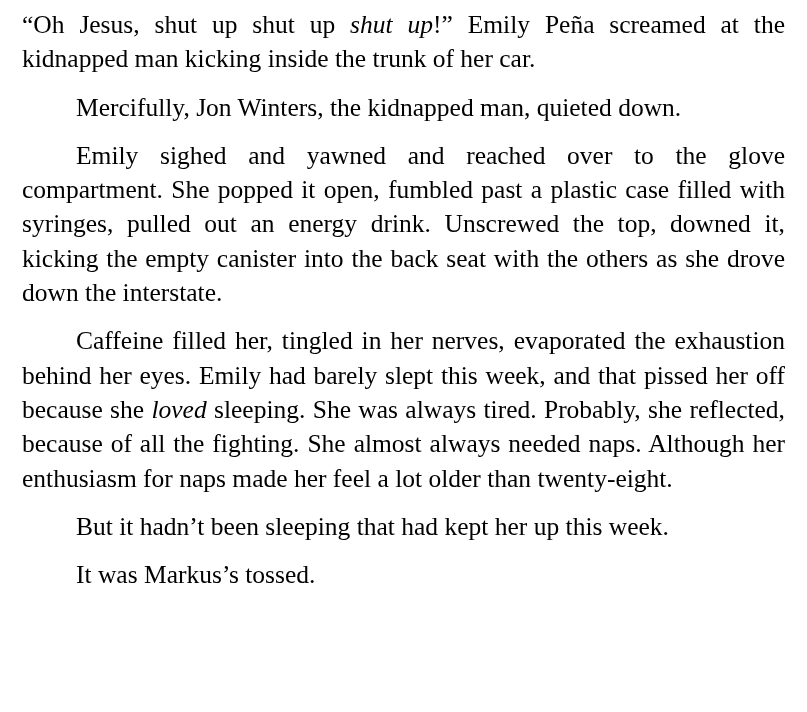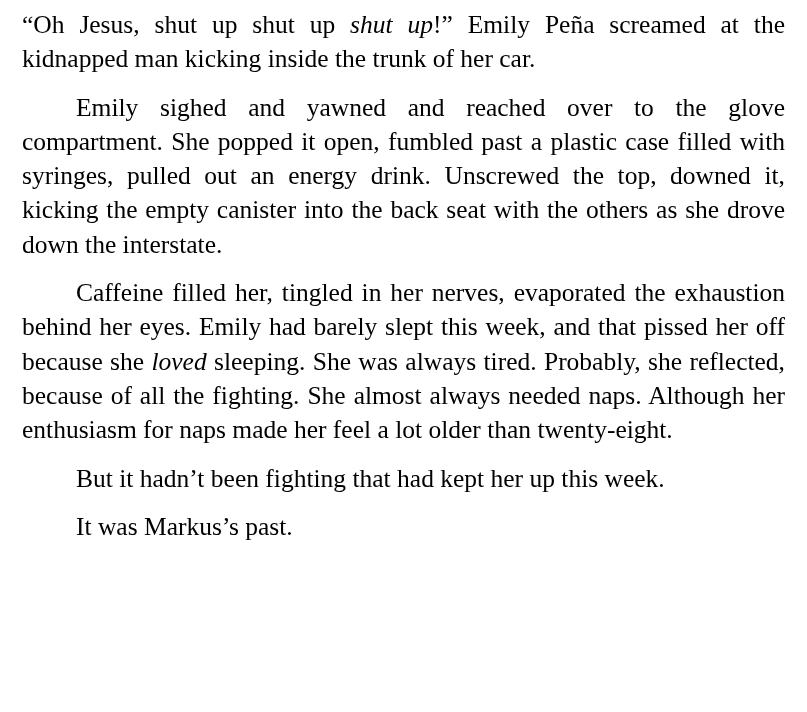--- a/index.html
+++ b/index.html
@@ -34,18 +34,19 @@
   .para em {
     font-style: italic;
   }
 </style>
 </head>
 <body>
 
 <div class="page">
   <div id="body-text">
       <p class="para"><span>“Oh Jesus, shut up shut up </span><em>shut up</em><span>!” Emily Peña screamed at the kidnapped man kicking inside the trunk of her car.</span></p>
+      <p class="para indent"><span>Mercifully, Jon Winters, the kidnapped man, quieted down.</span></p>
       <p class="para indent"><span>Emily sighed and yawned and reached over to the glove compartment. She popped it open, fumbled past a plastic case filled with syringes, pulled out an energy drink. Unscrewed the top, downed it, kicking the empty canister into the back seat with the others as she drove down the interstate.</span></p>
       <p class="para indent"><span>Caffeine filled her, tingled in her nerves, evaporated the exhaustion behind her eyes. Emily had barely slept this week, and that pissed her off because she </span><em>loved</em><span> sleeping. She was always tired. Probably, she reflected, because of all the fighting. She almost always needed naps. Although her enthusiasm for naps made her feel a lot older than twenty-eight.</span></p>
-      <p class="para indent"><span>But it hadn’t been fighting that had kept her up this week.</span></p>
-      <p class="para indent"><span>It was Markus’s past.</span></p>
+      <p class="para indent"><span>But it hadn’t been sleeping that had kept her up this week.</span></p>
+      <p class="para indent"><span>It was Markus’s tossed.</span></p>
     </div>
 </div>
 
 </body></html>

